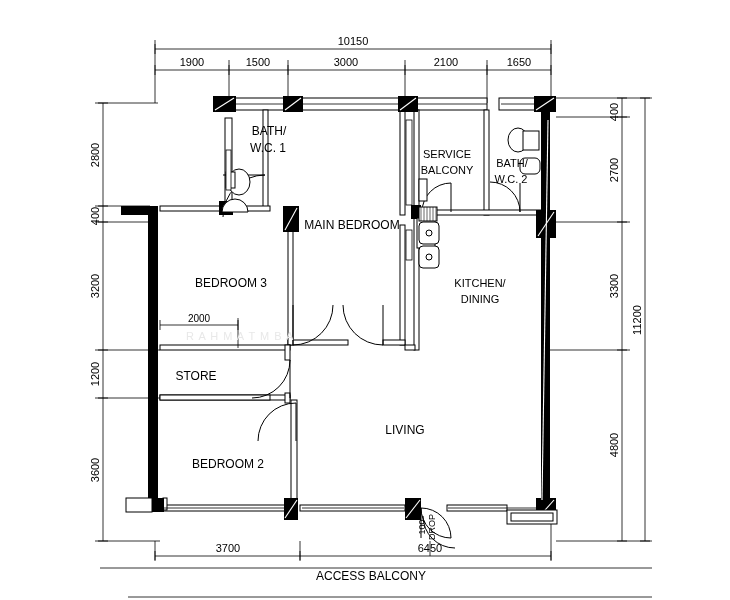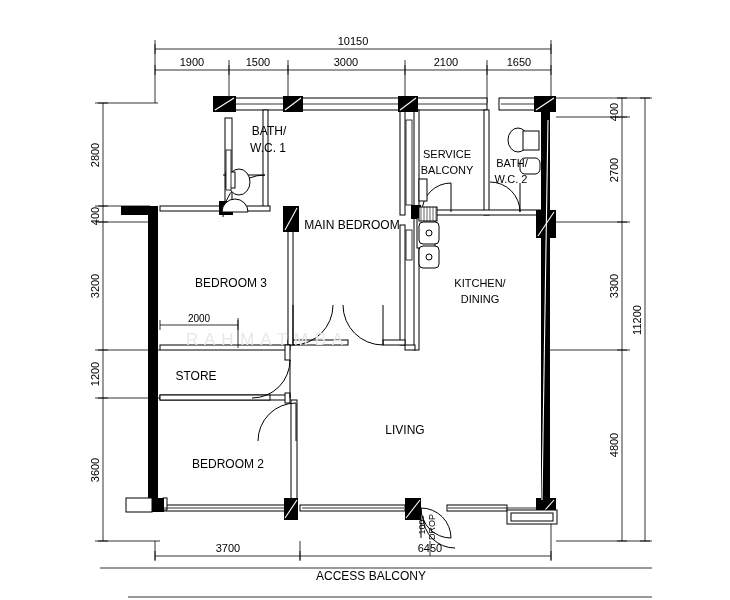--- a/index.html
+++ b/index.html
@@ -1,19 +1,19 @@
 <!DOCTYPE html>
 <html><head>
 <meta charset="utf-8">
 <style>
   html,body{margin:0;padding:0;background:#ffffff;}
   body{width:730px;height:600px;position:relative;overflow:hidden;
        font-family:"Liberation Sans",sans-serif;color:#000;}
   #plan{position:absolute;inset:0;}
-  .wm{position:absolute;color:#e8e8e8;font-size:17px;letter-spacing:1px;
+  .wm{position:absolute;color:#e8e8e8;font-size:11px;letter-spacing:1px;
       font-family:"Liberation Sans",sans-serif;user-select:none;}
   svg{display:block;}
   text{font-family:"Liberation Sans",sans-serif;fill:#000;}
 </style>
 </head>
 <body>
 
 <div id="plan">
 
   <div class="wm" style="left:186px;top:330px;">R A H M A T   M B A</div>

